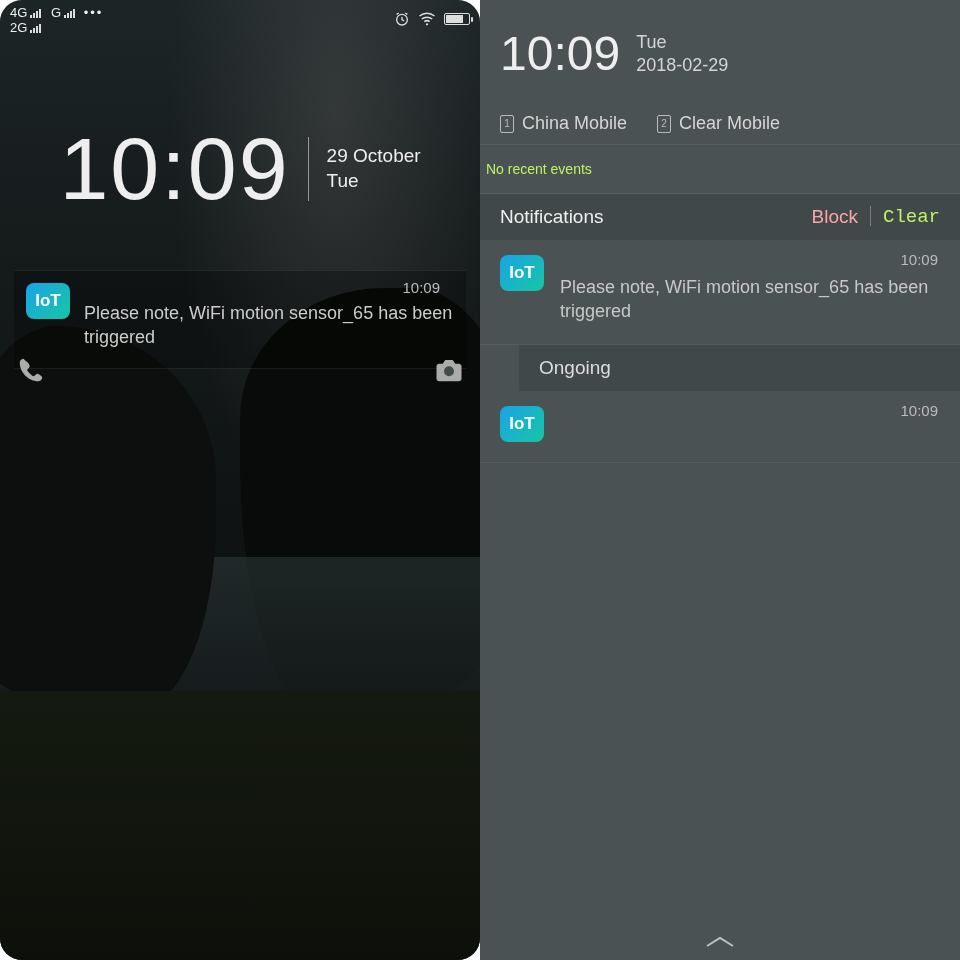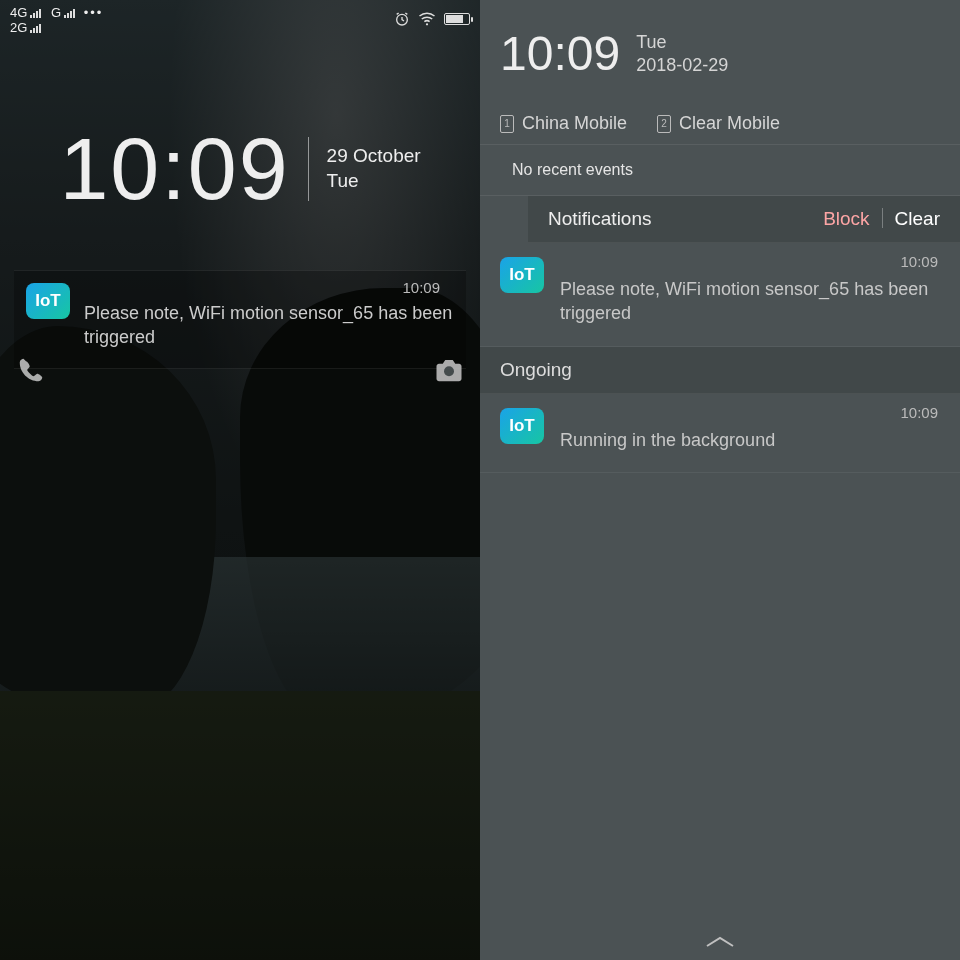--- a/index.html
+++ b/index.html
@@ -12,20 +12,21 @@
     overflow: hidden;
   }
   .phone { position: relative; height: 960px; width: 480px; color: #eee; }
   
   .phone.left {
     background:
       radial-gradient(ellipse at 70% 12%, rgba(200,200,200,0.35) 0%, rgba(0,0,0,0) 35%),
       linear-gradient(180deg, #3a4a4e 0%, #2c3638 25%, #1e2626 55%, #141a1a 100%);
     position: relative;
     overflow: hidden;
+    border-radius: 22px;
   }
   .phone.left .terrain {
     position:absolute; inset:0; overflow:hidden;
   }
   .phone.left .terrain .rock1 {
     position:absolute; left:-10%; top:34%; width:55%; height:40%;
     background:#2f3b34; border-radius:40% 60% 30% 50%/50% 40% 50% 30%;
     filter:brightness(0.5);
   }
   .phone.left .terrain .rock2 {
@@ -84,30 +85,30 @@
 
   
   .phone.right{ background:#4b5254; }
   .shade-top{ padding:26px 20px 18px;}
   .shade-time-row{ display:flex; align-items:center; gap:16px;}
   .shade-time{ font-size:48px; font-weight:300;}
   .shade-date-col{ font-size:18px; line-height:1.25; color:#d5d5d5;}
   .carriers{ display:flex; gap:30px; padding:14px 20px 10px; font-size:18px; color:#d5d5d5; border-bottom:1px solid rgba(255,255,255,0.08);}
   .carriers .sim{ display:flex; align-items:center; gap:8px;}
   .sim-box{ width:14px;height:18px;border:1.5px solid #bbb;border-radius:2px;display:flex;align-items:center;justify-content:center;font-size:10px;color:#bbb;}
-  .no-events{ padding:16px 32px; font-size:16px; color:#e5e5e5; border-bottom:1px solid rgba(255,255,255,0.08);}
-  .section-hdr{ display:flex; padding:12px 20px; font-size:19px; background:rgba(0,0,0,0.12); border-bottom:1px solid rgba(255,255,255,0.06);margin-left:48px;}
+  .no-events{ padding:16px 6px; font-size:14px; color:#bef264; border-bottom:1px solid rgba(255,255,255,0.08);}
+  .section-hdr{ display:flex; padding:12px 20px; font-size:19px; background:rgba(0,0,0,0.12); border-bottom:1px solid rgba(255,255,255,0.06);}
   .section-hdr .spacer{flex:1;}
   .block-btn{ color:#fca5a5; margin-right:12px;}
   .vdiv2{ width:1px;height:20px;background:rgba(255,255,255,0.3); margin-right:12px;}
-  .clear-btn{ color:#ffffff;}
+  .clear-btn{ color:#bef264;font-family:Liberation Mono, monospace;}
   .shade-notif{ display:flex; gap:16px; padding:14px 20px 20px; border-bottom:1px solid rgba(255,255,255,0.06); position:relative;}
   .shade-notif .body{ flex:1; font-size:18px; color:#c8c8c8; line-height:1.35; padding-top:20px;}
   .shade-notif .time{ position:absolute; right:22px; top:10px; font-size:15px; color:#bbb;}
-  .ongoing-hdr{ padding:12px 20px; font-size:19px; color:#ddd; background:rgba(0,0,0,0.12); border-bottom:1px solid rgba(255,255,255,0.06);}
+  .ongoing-hdr{ padding:12px 20px; font-size:19px; color:#ddd; background:rgba(0,0,0,0.12); border-bottom:1px solid rgba(255,255,255,0.06);margin-left:39px;}
   .handle{ position:absolute; left:0; right:0; bottom:10px; display:flex; justify-content:center;}
   .handle svg{ width:34px; height:16px; stroke:#c0c0c0; stroke-width:2; fill:none;}
 </style>
 </head>
 <body>
 
 <div class="phone left">
   <div class="terrain">
     <div class="rock2"></div>
     <div class="water"></div>
@@ -227,21 +228,20 @@
     <div class="iot-icon">IoT</div>
     <div class="time">10:09</div>
     <div class="body">Please note, WiFi motion sensor_65 has been triggered</div>
   </div>
 
   <div class="ongoing-hdr">Ongoing</div>
 
   <div class="shade-notif">
     <div class="iot-icon">IoT</div>
     <div class="time">10:09</div>
-    <div class="body">Running in the background</div>
   </div>
 
   <div class="handle">
     <svg viewBox="0 0 34 16">
         <path d="M4 12 L17 4 L30 12"></path>
       </svg>
   </div>
 </div>
 
 </body></html>

